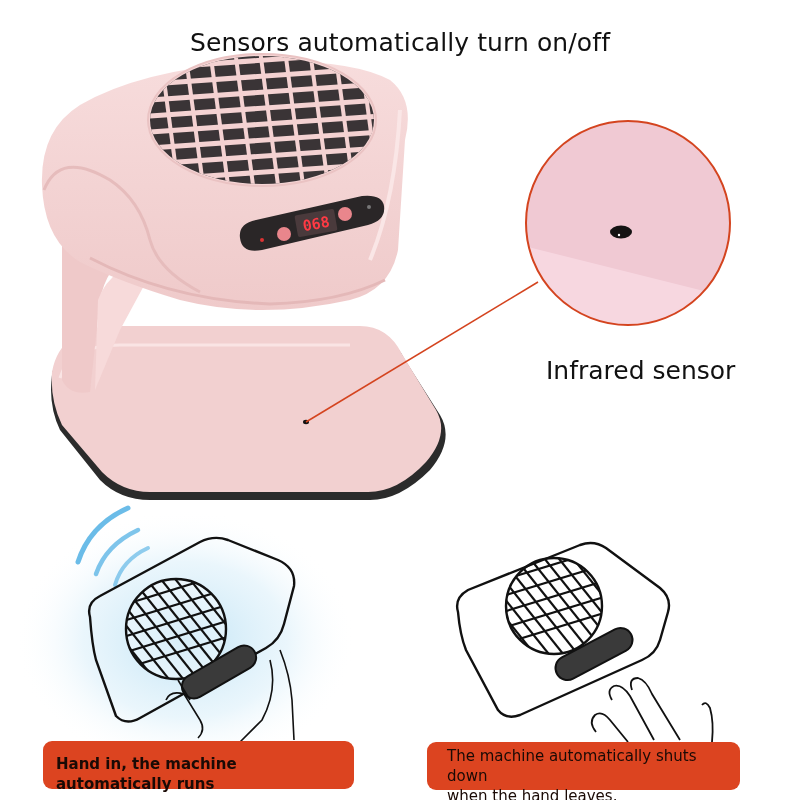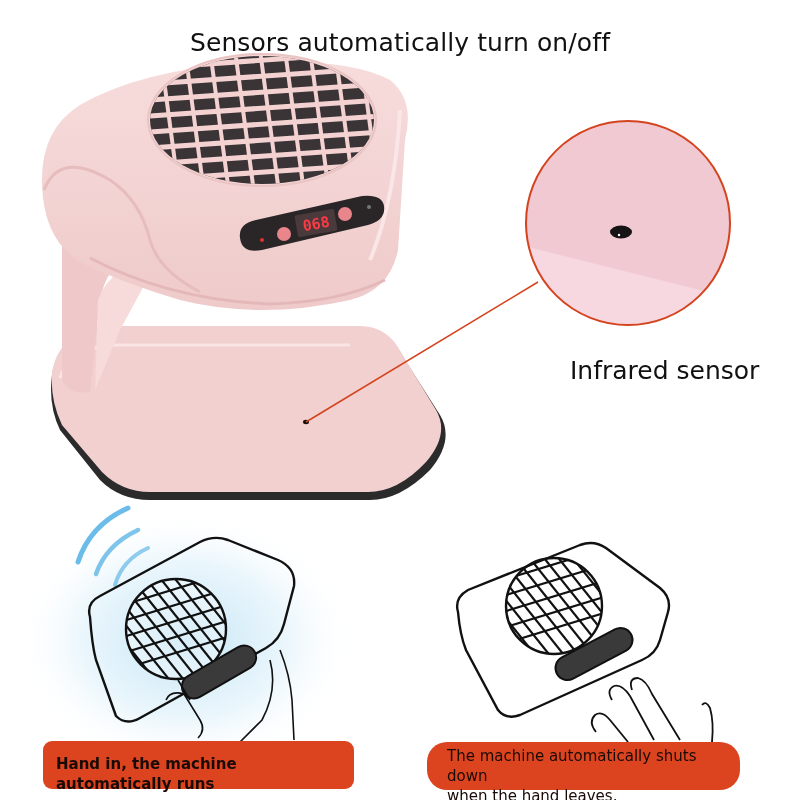--- a/index.html
+++ b/index.html
@@ -1,22 +1,22 @@
 <!DOCTYPE html>
 <html><head>
 <meta charset="utf-8">
 <style>
   html, body { margin: 0; padding: 0; background: #ffffff; }
   body { width: 800px; height: 800px; position: relative; overflow: hidden; font-family: "DejaVu Sans", "Liberation Sans", sans-serif; }
   .title { position: absolute; left: 0; width: 800px; top: 28px; text-align: center; font-size: 25px; color: #111; letter-spacing: 0.1px; }
-  .sensor-label { position: absolute; left: 546px; top: 356px; font-size: 25px; color: #111; margin-left: 24px; }
+  .sensor-label { position: absolute; left: 546px; top: 356px; font-size: 25px; color: #111; }
   svg.art { position: absolute; left: 0; top: 0; }
   .caption { position: absolute; background: #dc4420; border-radius: 9px; color: #1a0a05; font-size: 15px; line-height: 20px; box-sizing: border-box; }
   .caption.left { left: 43px; top: 741px; width: 311px; height: 48px; padding: 13px 0 0 13px; font-weight: bold; }
-  .caption.right { left: 427px; top: 742px; width: 313px; height: 48px; padding: 4px 12px 0 20px; border-radius: 20px; }
+  .caption.right { left: 427px; top: 742px; width: 313px; height: 48px; padding: 4px 12px 0 20px; }
 </style>
 </head>
 <body>
 
 <div class="title">Sensors automatically turn on/off</div>
 
 <svg class="art" width="800" height="800" viewBox="0 0 800 800">
   <defs>
     <radialGradient id="glow" cx="0.5" cy="0.5" r="0.5">
       <stop offset="0" stop-color="#bfe3f5" stop-opacity="0.95"></stop>

